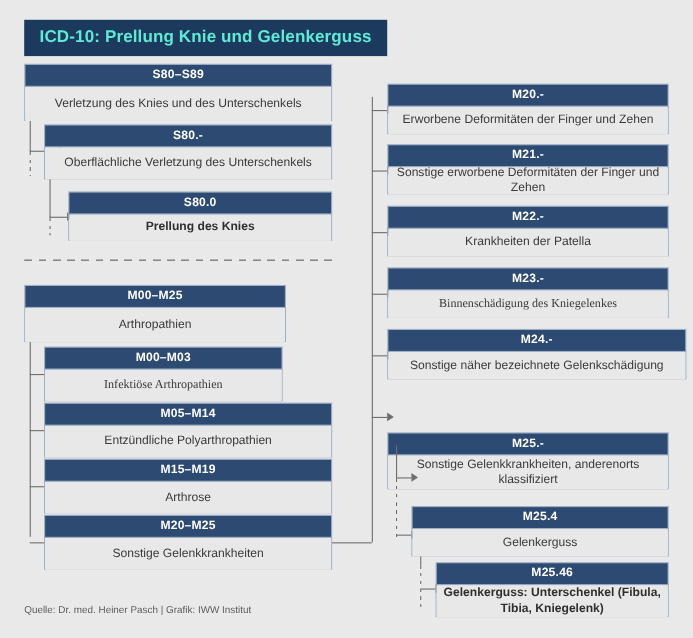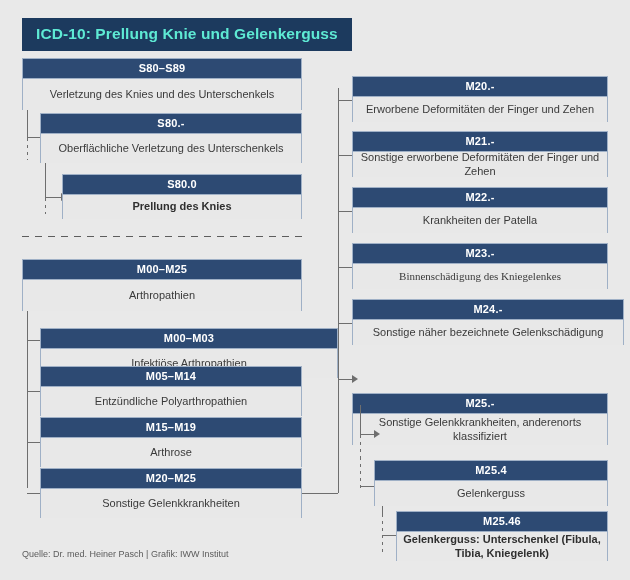--- a/index.html
+++ b/index.html
@@ -91,32 +91,32 @@
   <div class="hline" style="left:45px;top:197px;width:16px;"></div>
   <div class="arrow" style="left:61px;top:193px;"></div>
 
   <div class="node" style="left:62px;top:174px;width:240px;height:45px;">
     <div class="hdr">S80.0</div>
     <div class="body bold-body" style="height:24px;font-weight:bold;color:#2f2f2f;">Prellung des Knies</div>
   </div>
 
   <div class="divider" style="left:22px;top:236px;width:280px;"></div>
 
-  <div class="node" style="left:22px;top:259px;width:280px;height:52px;">
+  <div class="node" style="left:22px;top:259px;width:238px;height:52px;">
     <div class="hdr">M00–M25</div>
     <div class="body" style="height:31px;">Arthropathien</div>
   </div>
 
   <div class="vline" style="left:27px;top:311px;height:177px;"></div>
 
   <div class="hline" style="left:27px;top:340px;width:26px;"></div>
   <div class="arrow" style="left:53px;top:336px;"></div>
-  <div class="node" style="left:40px;top:328px;width:298px;height:50px;">
+  <div class="node" style="left:40px;top:315px;width:217px;height:50px;">
     <div class="hdr">M00–M03</div>
-    <div class="body" style="height:29px;">Infektiöse Arthropathien</div>
+    <div class="body" style="height:29px;font-family:Liberation Serif, serif;">Infektiöse Arthropathien</div>
   </div>
 
   <div class="hline" style="left:27px;top:391px;width:26px;"></div>
   <div class="arrow" style="left:53px;top:387px;"></div>
   <div class="node" style="left:40px;top:366px;width:262px;height:50px;">
     <div class="hdr">M05–M14</div>
     <div class="body" style="height:29px;">Entzündliche Polyarthropathien</div>
   </div>
 
   <div class="hline" style="left:27px;top:442px;width:26px;"></div>

